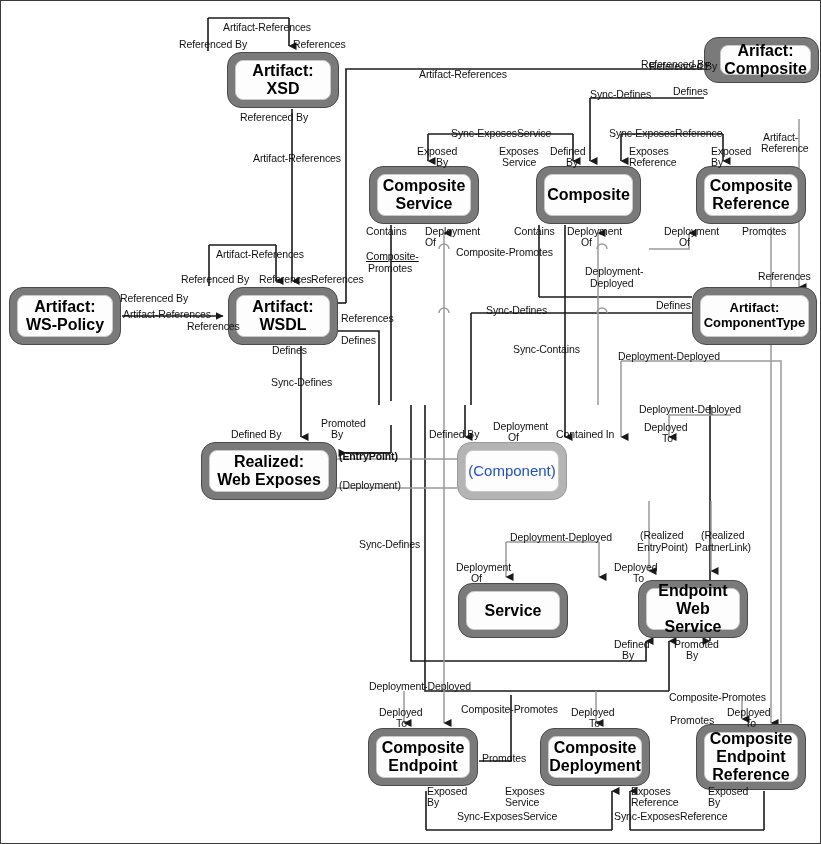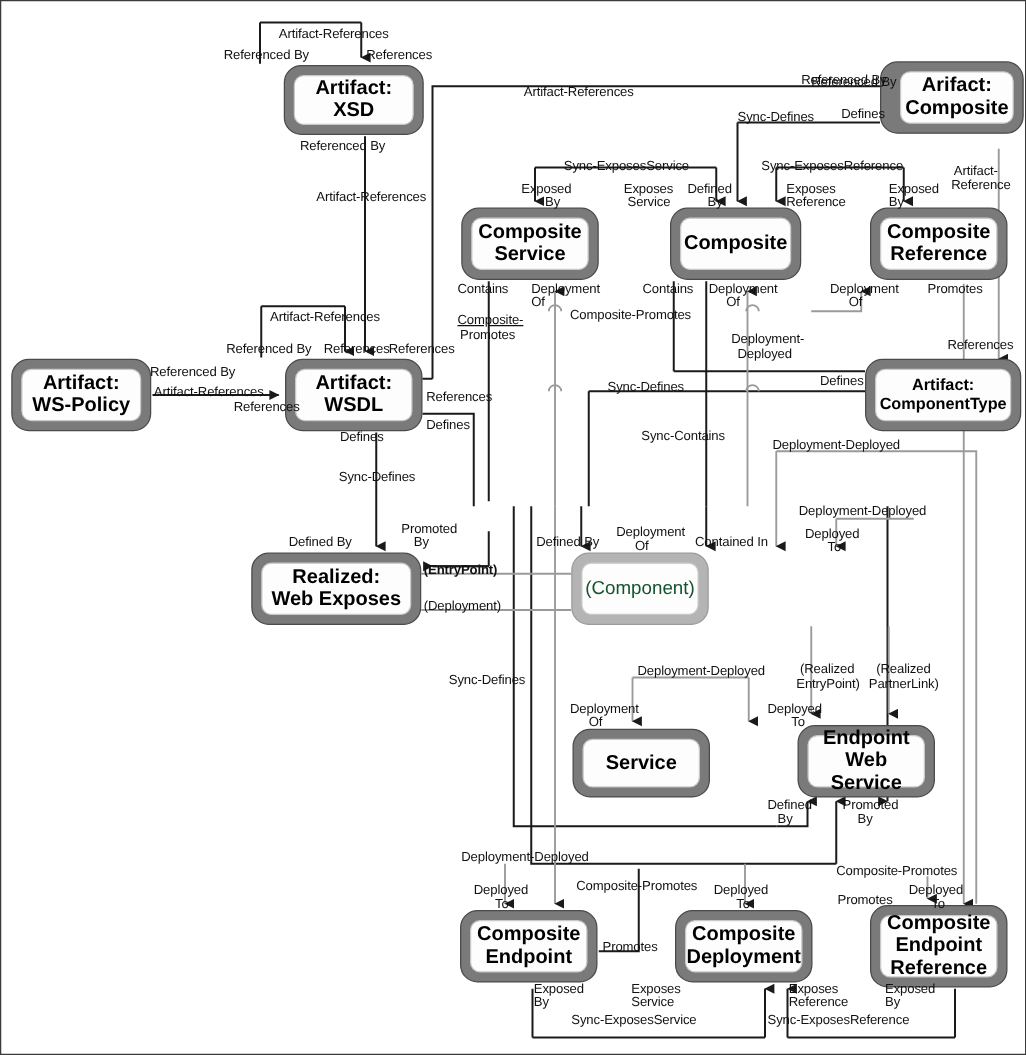--- a/index.html
+++ b/index.html
@@ -8,21 +8,21 @@
           border:1px solid #3a3a3a;box-sizing:border-box;overflow:hidden;}
   svg#wires{position:absolute;left:0;top:0;width:821px;height:844px;}
   .node{position:absolute;box-sizing:border-box;display:flex;align-items:center;
         justify-content:center;text-align:center;border-radius:14px;}
   .node .inner{width:100%;height:100%;box-sizing:border-box;display:flex;
         align-items:center;justify-content:center;border-radius:8px;background:#fdfdfd;
         border:1px solid #c9c9c9;}
   .node.strong{background:#7a7a7a;padding:7px;border:1px solid #4a4a4a;}
   .node.strong .inner{font-weight:bold;color:#000;}
   .node.light{background:#b4b4b4;padding:7px;border:1px solid #9a9a9a;}
-  .node.light .inner{font-weight:normal;color:#14532d;}
+  .node.light .inner{font-weight:normal;color:#1d4ed8;}
   .node .lbl{line-height:1.12;}
   .lab{position:absolute;font-size:10.5px;color:#111;white-space:nowrap;
        line-height:1.05;letter-spacing:-0.1px;}
 </style>
 </head>
 <body>
 
 <div id="canvas">
 
   <svg id="wires" viewBox="0 0 821 844" xmlns="http://www.w3.org/2000/svg">
@@ -155,21 +155,21 @@
       <path d="M438,312 a5,5 0 0 1 10,0"></path>
     </g>
   </svg>
 
   <div class="node strong" style="left:226px;top:51px;width:112px;height:56px;">
     <div class="inner">
         <div class="lbl"><span>Artifact:</span><br><span>XSD</span></div>
       </div>
   </div>
 
-  <div class="node strong" style="left:703px;top:48px;width:115px;height:58px;padding-left:15px;">
+  <div class="node strong" style="left:703px;top:36px;width:115px;height:46px;padding-left:15px;">
     <div class="inner">
         <div class="lbl"><span>Arifact:</span><br><span>Composite</span></div>
       </div>
   </div>
 
   <div class="node strong" style="left:368px;top:165px;width:110px;height:58px;">
     <div class="inner">
         <div class="lbl"><span>Composite</span><br><span>Service</span></div>
       </div>
   </div>

